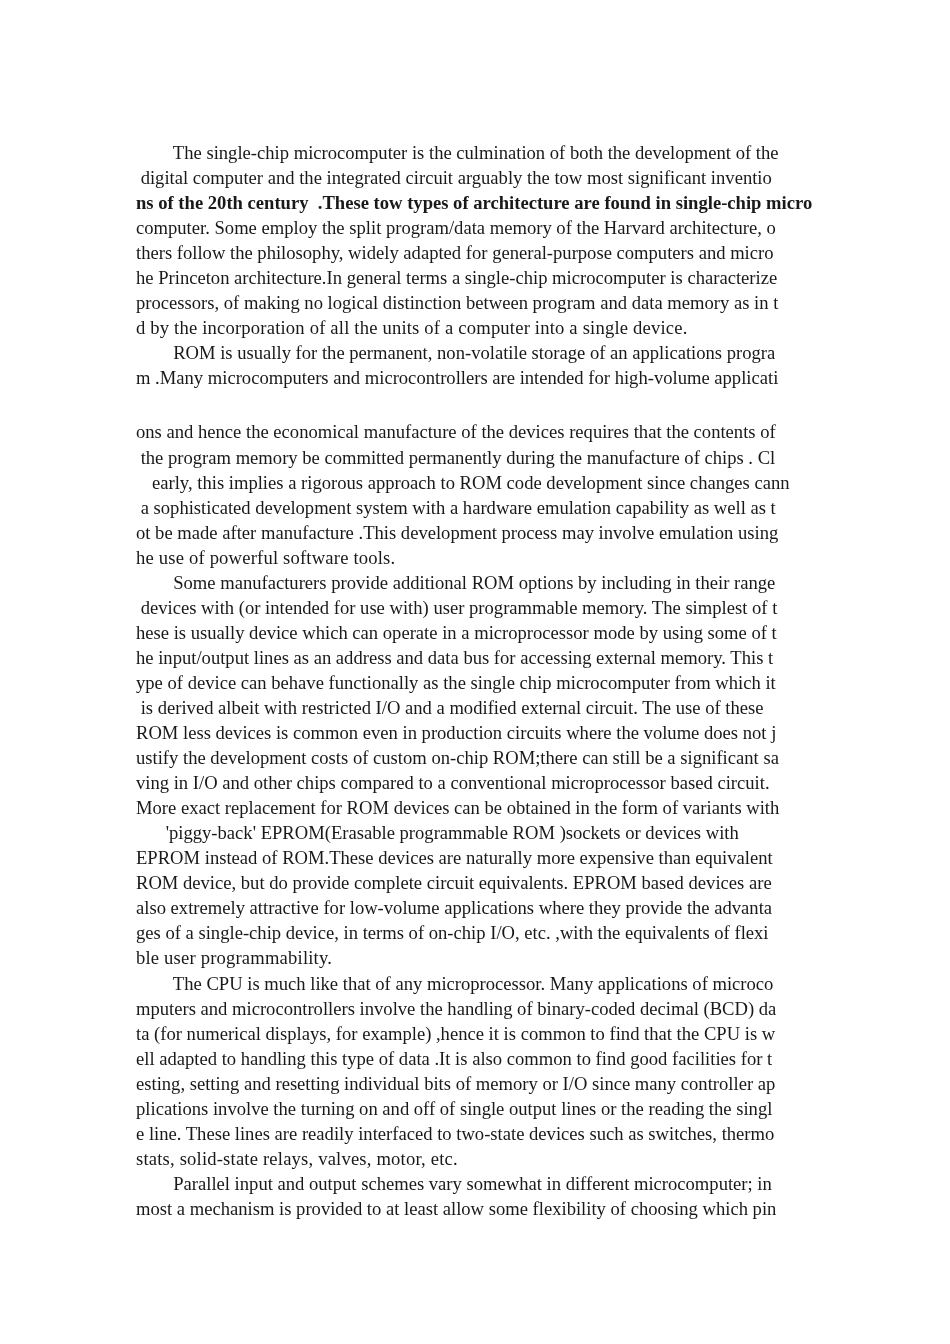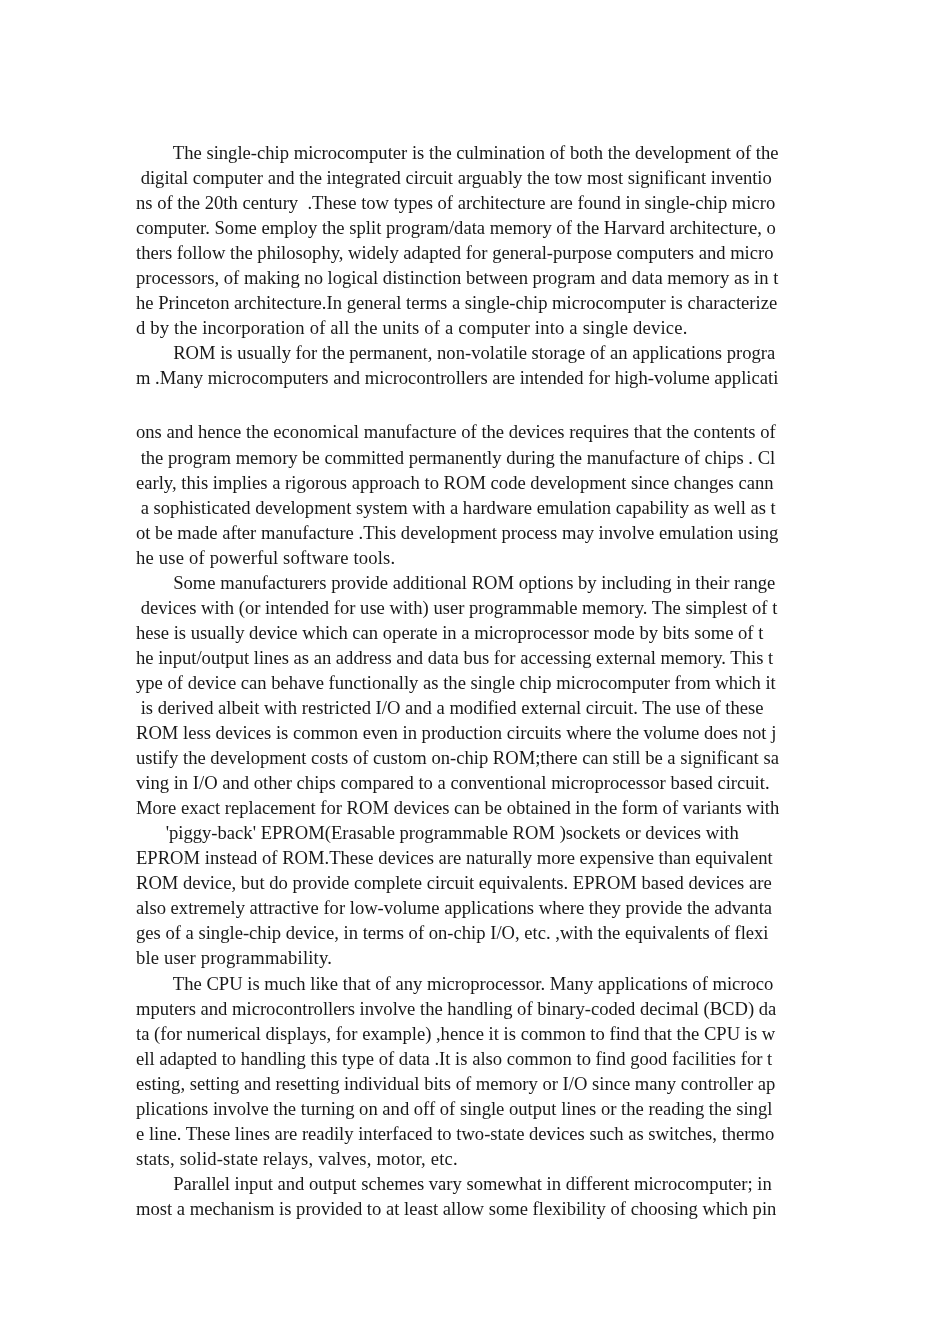--- a/index.html
+++ b/index.html
@@ -50,43 +50,43 @@
 </style>
 </head>
 <body>
 
 <div class="page">
   <div class="text-block">
 
     <div class="para">
       <span class="line" style="letter-spacing: 0px;">        The single-chip microcomputer is the culmination of both the development of the</span>
       <span class="line" style="letter-spacing: 0px;"> digital computer and the integrated circuit arguably the tow most significant inventio</span>
-      <span class="line" style="letter-spacing: 0px;">ns of the 20th century  .These tow types of architecture are found in single-chip micro</span>
+      <span class="line" style="letter-spacing: 0px; font-weight: bold;">ns of the 20th century  .These tow types of architecture are found in single-chip micro</span>
       <span class="line" style="letter-spacing: 0px;">computer. Some employ the split program/data memory of the Harvard architecture, o</span>
       <span class="line" style="letter-spacing: 0px;">thers follow the philosophy, widely adapted for general-purpose computers and micro</span>
+      <span class="line" style="letter-spacing: 0px;">he Princeton architecture.In general terms a single-chip microcomputer is characterize</span>
       <span class="line" style="letter-spacing: 0px;">processors, of making no logical distinction between program and data memory as in t</span>
-      <span class="line" style="letter-spacing: 0px;">he Princeton architecture.In general terms a single-chip microcomputer is characterize</span>
       <span class="line">d by the incorporation of all the units of a computer into a single device.</span>
     </div>
 
     <div class="para">
       <span class="line" style="letter-spacing: 0px;">        ROM is usually for the permanent, non-volatile storage of an applications progra</span>
       <span class="line" style="letter-spacing: 0px;">m .Many microcomputers and microcontrollers are intended for high-volume applicati</span>
       <span class="line" style="letter-spacing: 0px; margin-top: 29px;">ons and hence the economical manufacture of the devices requires that the contents of</span>
       <span class="line" style="letter-spacing: 0px;"> the program memory be committed permanently during the manufacture of chips . Cl</span>
-      <span class="line" style="letter-spacing: 0px;">early, this implies a rigorous approach to ROM code development since changes cann</span>
+      <span class="line" style="letter-spacing: 0px; margin-left: 16px;">early, this implies a rigorous approach to ROM code development since changes cann</span>
       <span class="line" style="letter-spacing: 0px;"> a sophisticated development system with a hardware emulation capability as well as t</span>
       <span class="line" style="letter-spacing: 0px;">ot be made after manufacture .This development process may involve emulation using</span>
       <span class="line">he use of powerful software tools.</span>
     </div>
 
     <div class="para">
       <span class="line" style="letter-spacing: 0px;">        Some manufacturers provide additional ROM options by including in their range</span>
       <span class="line" style="letter-spacing: 0px;"> devices with (or intended for use with) user programmable memory. The simplest of t</span>
-      <span class="line" style="letter-spacing: 0px;">hese is usually device which can operate in a microprocessor mode by bits some of t</span>
+      <span class="line" style="letter-spacing: 0px;">hese is usually device which can operate in a microprocessor mode by using some of t</span>
       <span class="line" style="letter-spacing: 0px;">he input/output lines as an address and data bus for accessing external memory. This t</span>
       <span class="line" style="letter-spacing: 0px;">ype of device can behave functionally as the single chip microcomputer from which it</span>
       <span class="line" style="letter-spacing: 0px;"> is derived albeit with restricted I/O and a modified external circuit. The use of these</span>
       <span class="line" style="letter-spacing: 0px;">ROM less devices is common even in production circuits where the volume does not j</span>
       <span class="line" style="letter-spacing: 0px;">ustify the development costs of custom on-chip ROM;there can still be a significant sa</span>
       <span class="line" style="letter-spacing: 0px;">ving in I/O and other chips compared to a conventional microprocessor based circuit.</span>
       <span class="line" style="letter-spacing: 0px;">More exact replacement for ROM devices can be obtained in the form of variants with</span>
       <span class="line" style="letter-spacing: 0px; margin-left: 25px;"> 'piggy-back' EPROM(Erasable programmable ROM )sockets or devices with</span>
       <span class="line" style="letter-spacing: 0px;">EPROM instead of ROM.These devices are naturally more expensive than equivalent</span>
       <span class="line" style="letter-spacing: 0px;">ROM device, but do provide complete circuit equivalents. EPROM based devices are</span>

